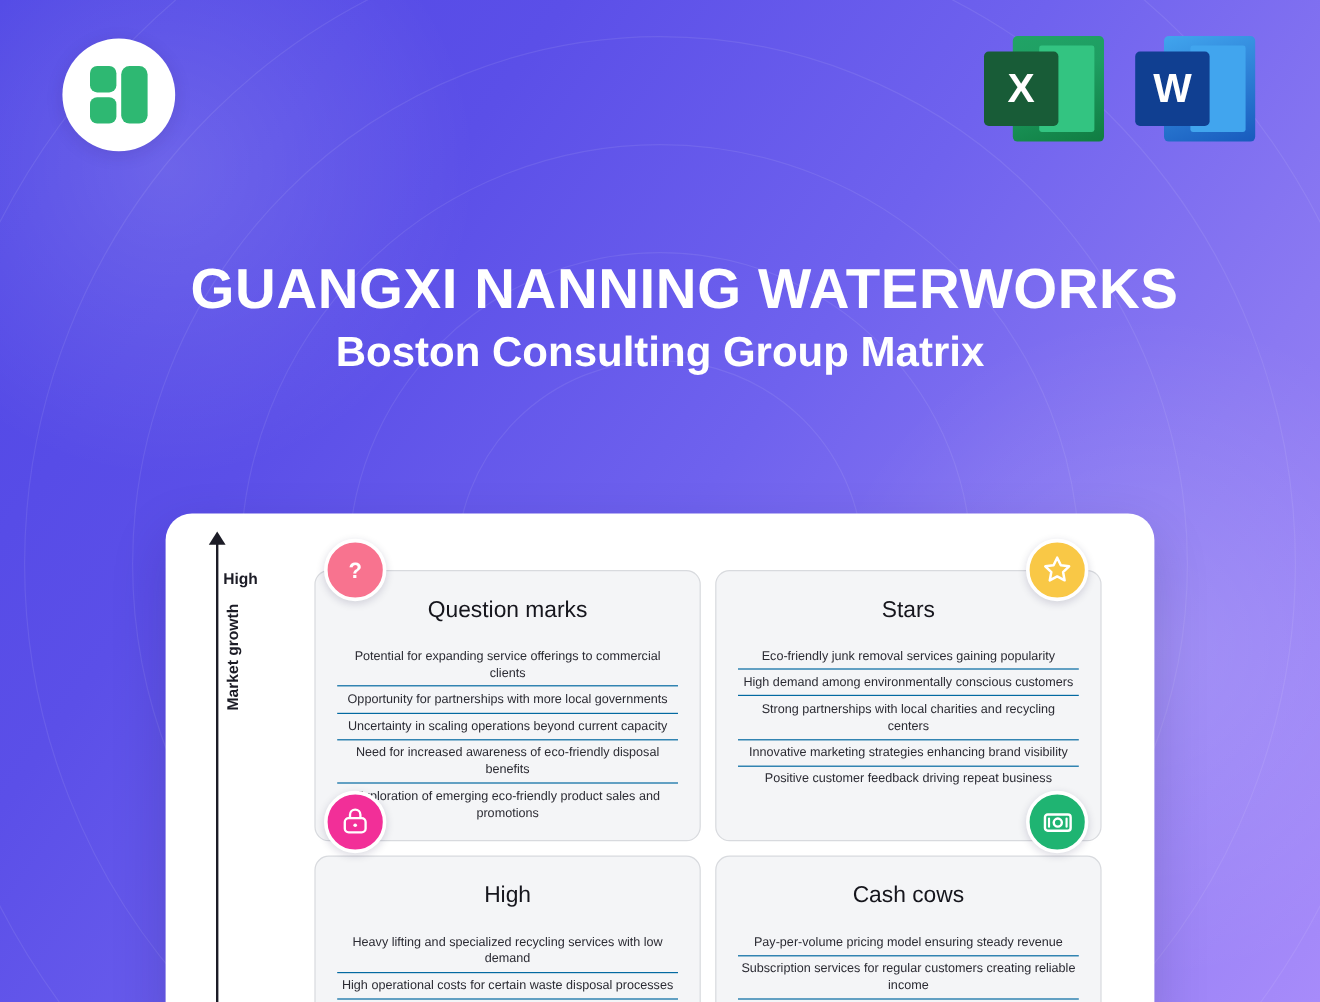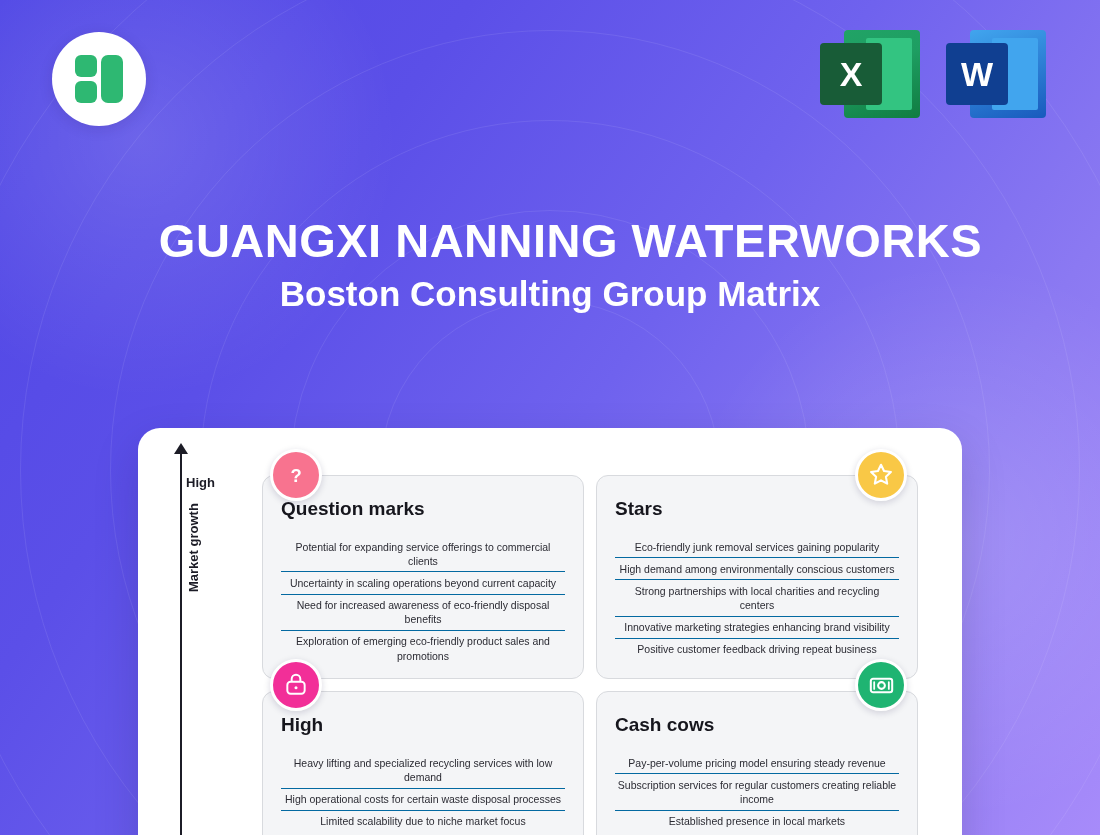--- a/index.html
+++ b/index.html
@@ -115,21 +115,21 @@
     position: absolute; left: 262px; top: 475px; width: 656px; height: 396px;
     display: grid; grid-template-columns: 1fr 1fr; grid-template-rows: 1fr 1fr;
     gap: 12px 12px;
   }
   .quad {
     position: relative;
     background: #f4f5f7; border: 1px solid #d8dade; border-radius: 12px;
     padding: 22px 18px 12px 18px;
   }
   .quad h3 {
-    margin: 0 0 16px 0; font-size: 19px; font-weight: bold; color: #16161d;
+    margin: 0 0 16px 0; text-align: center; font-size: 19px; font-weight: normal; color: #16161d;
   }
   .quad ul { margin: 0; padding: 0; list-style: none; }
   .quad li {
     text-align: center; font-size: 10.5px; color: #2b2b33; line-height: 1.35;
     padding: 3.5px 2px;
   }
   .quad li + li { border-top: 1px solid #0369a1; }
 
   .badge {
     position: absolute; width: 52px; height: 52px; border-radius: 50%;
@@ -192,20 +192,21 @@
   <div class="axis-line"></div>
   <div class="axis-high">High</div>
   <div class="axis-label">Market growth</div>
 
   <div class="quadrants">
 
     <div class="quad">
       <h3>Question marks</h3>
       <ul>
         <li>Potential for expanding service offerings to commercial clients</li>
+        <li>Opportunity for partnerships with more local governments</li>
         <li>Uncertainty in scaling operations beyond current capacity</li>
         <li>Need for increased awareness of eco-friendly disposal benefits</li>
         <li>Exploration of emerging eco-friendly product sales and promotions</li>
       </ul>
     </div>
 
     <div class="quad">
       <h3>Stars</h3>
       <ul>
         <li>Eco-friendly junk removal services gaining popularity</li>

